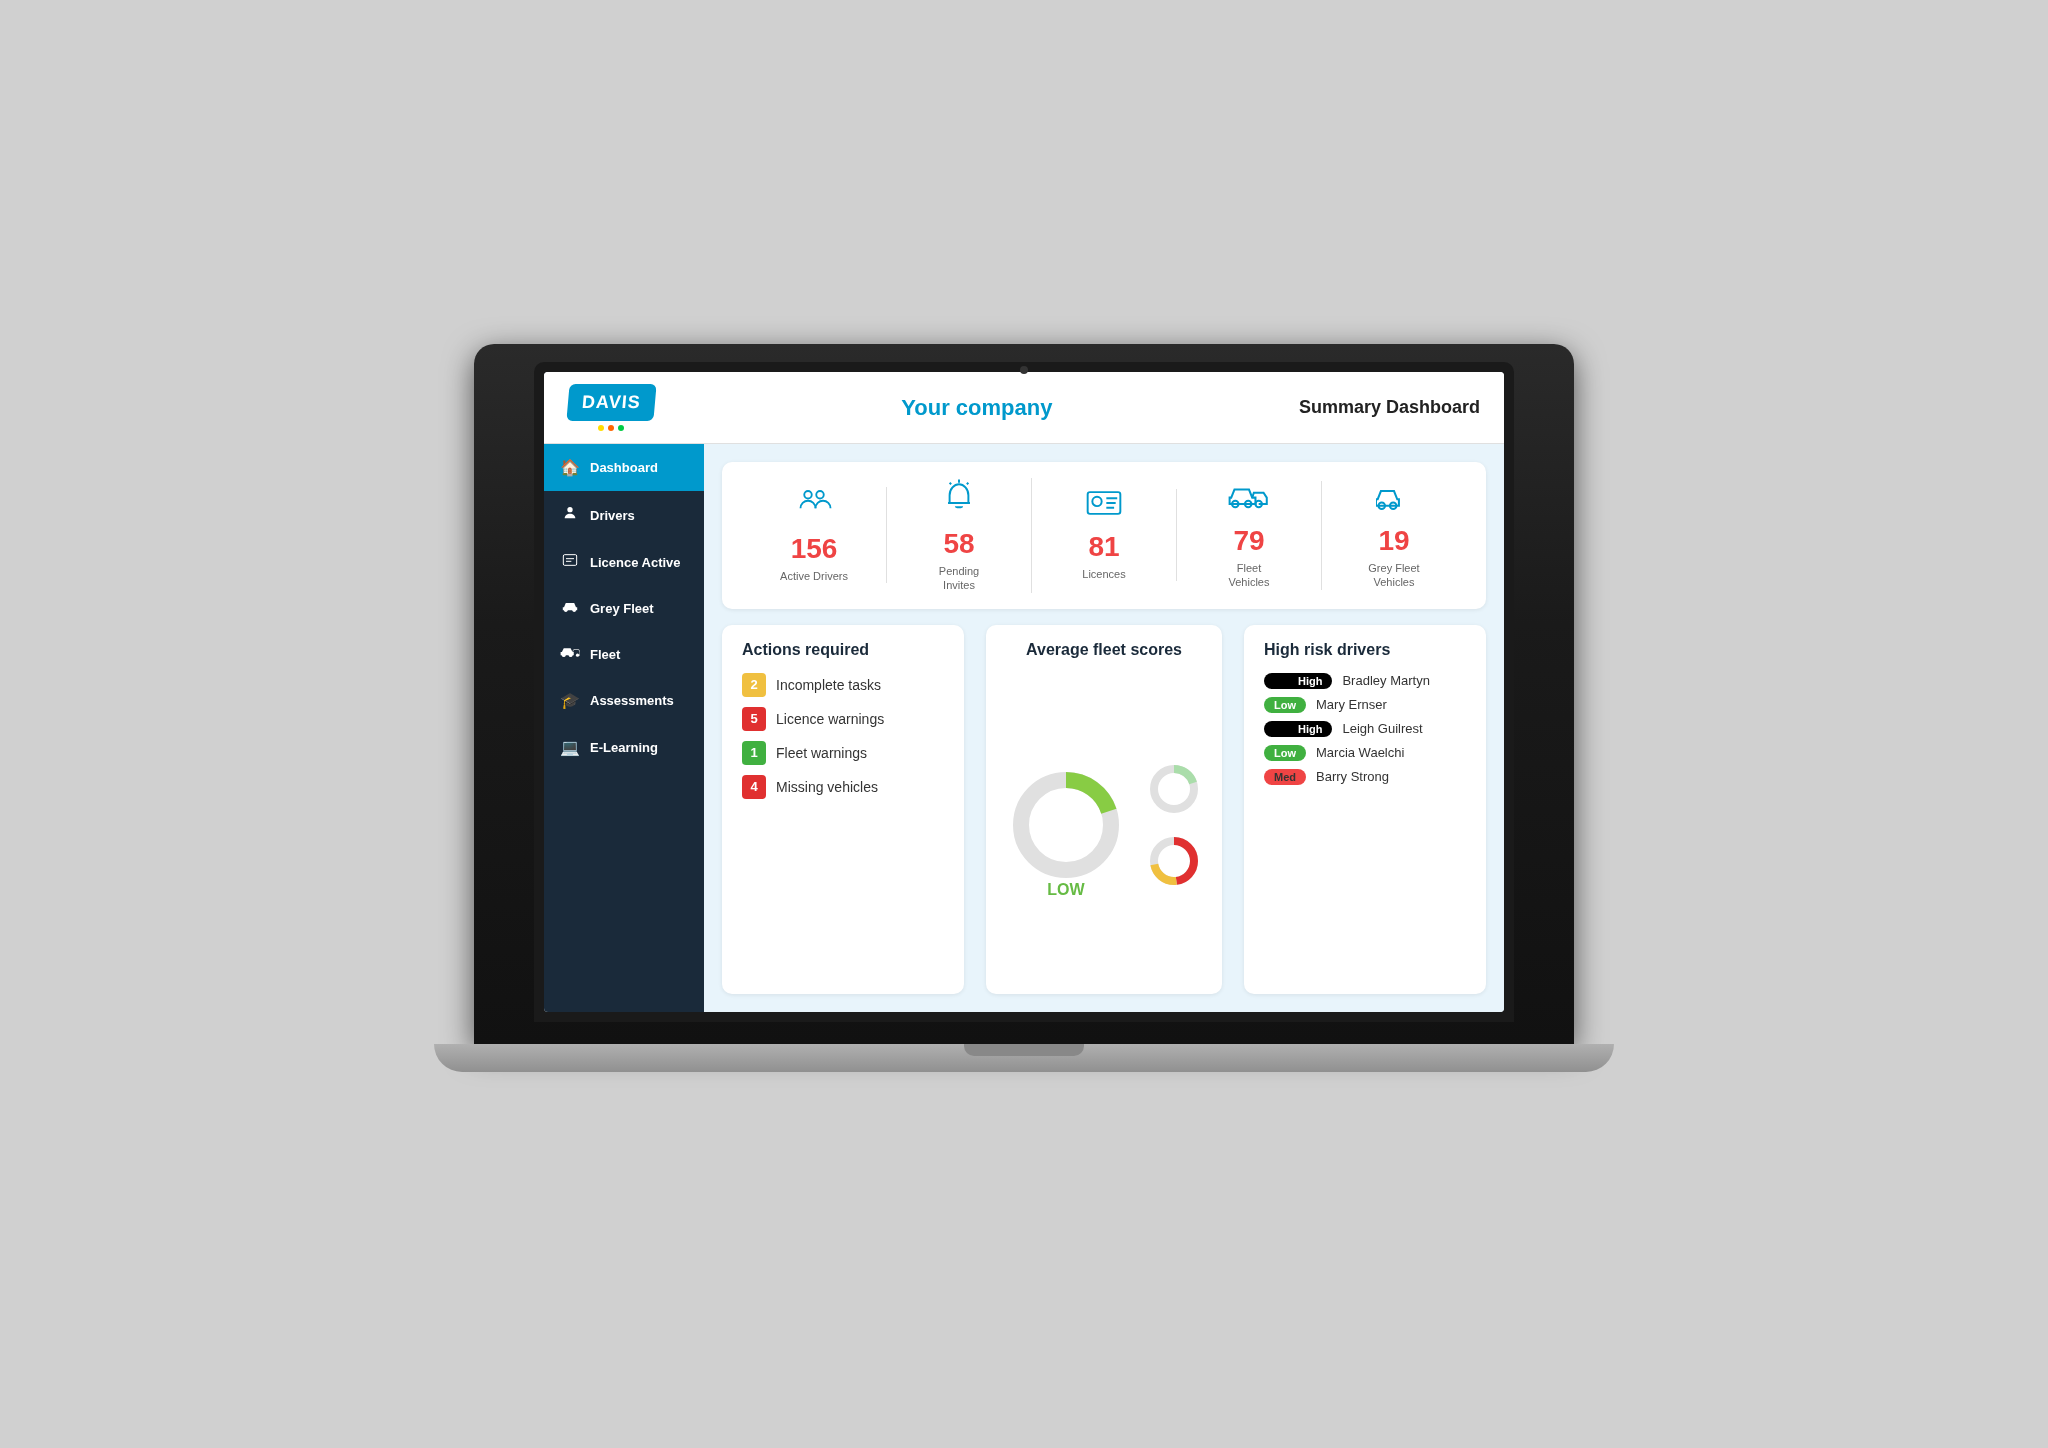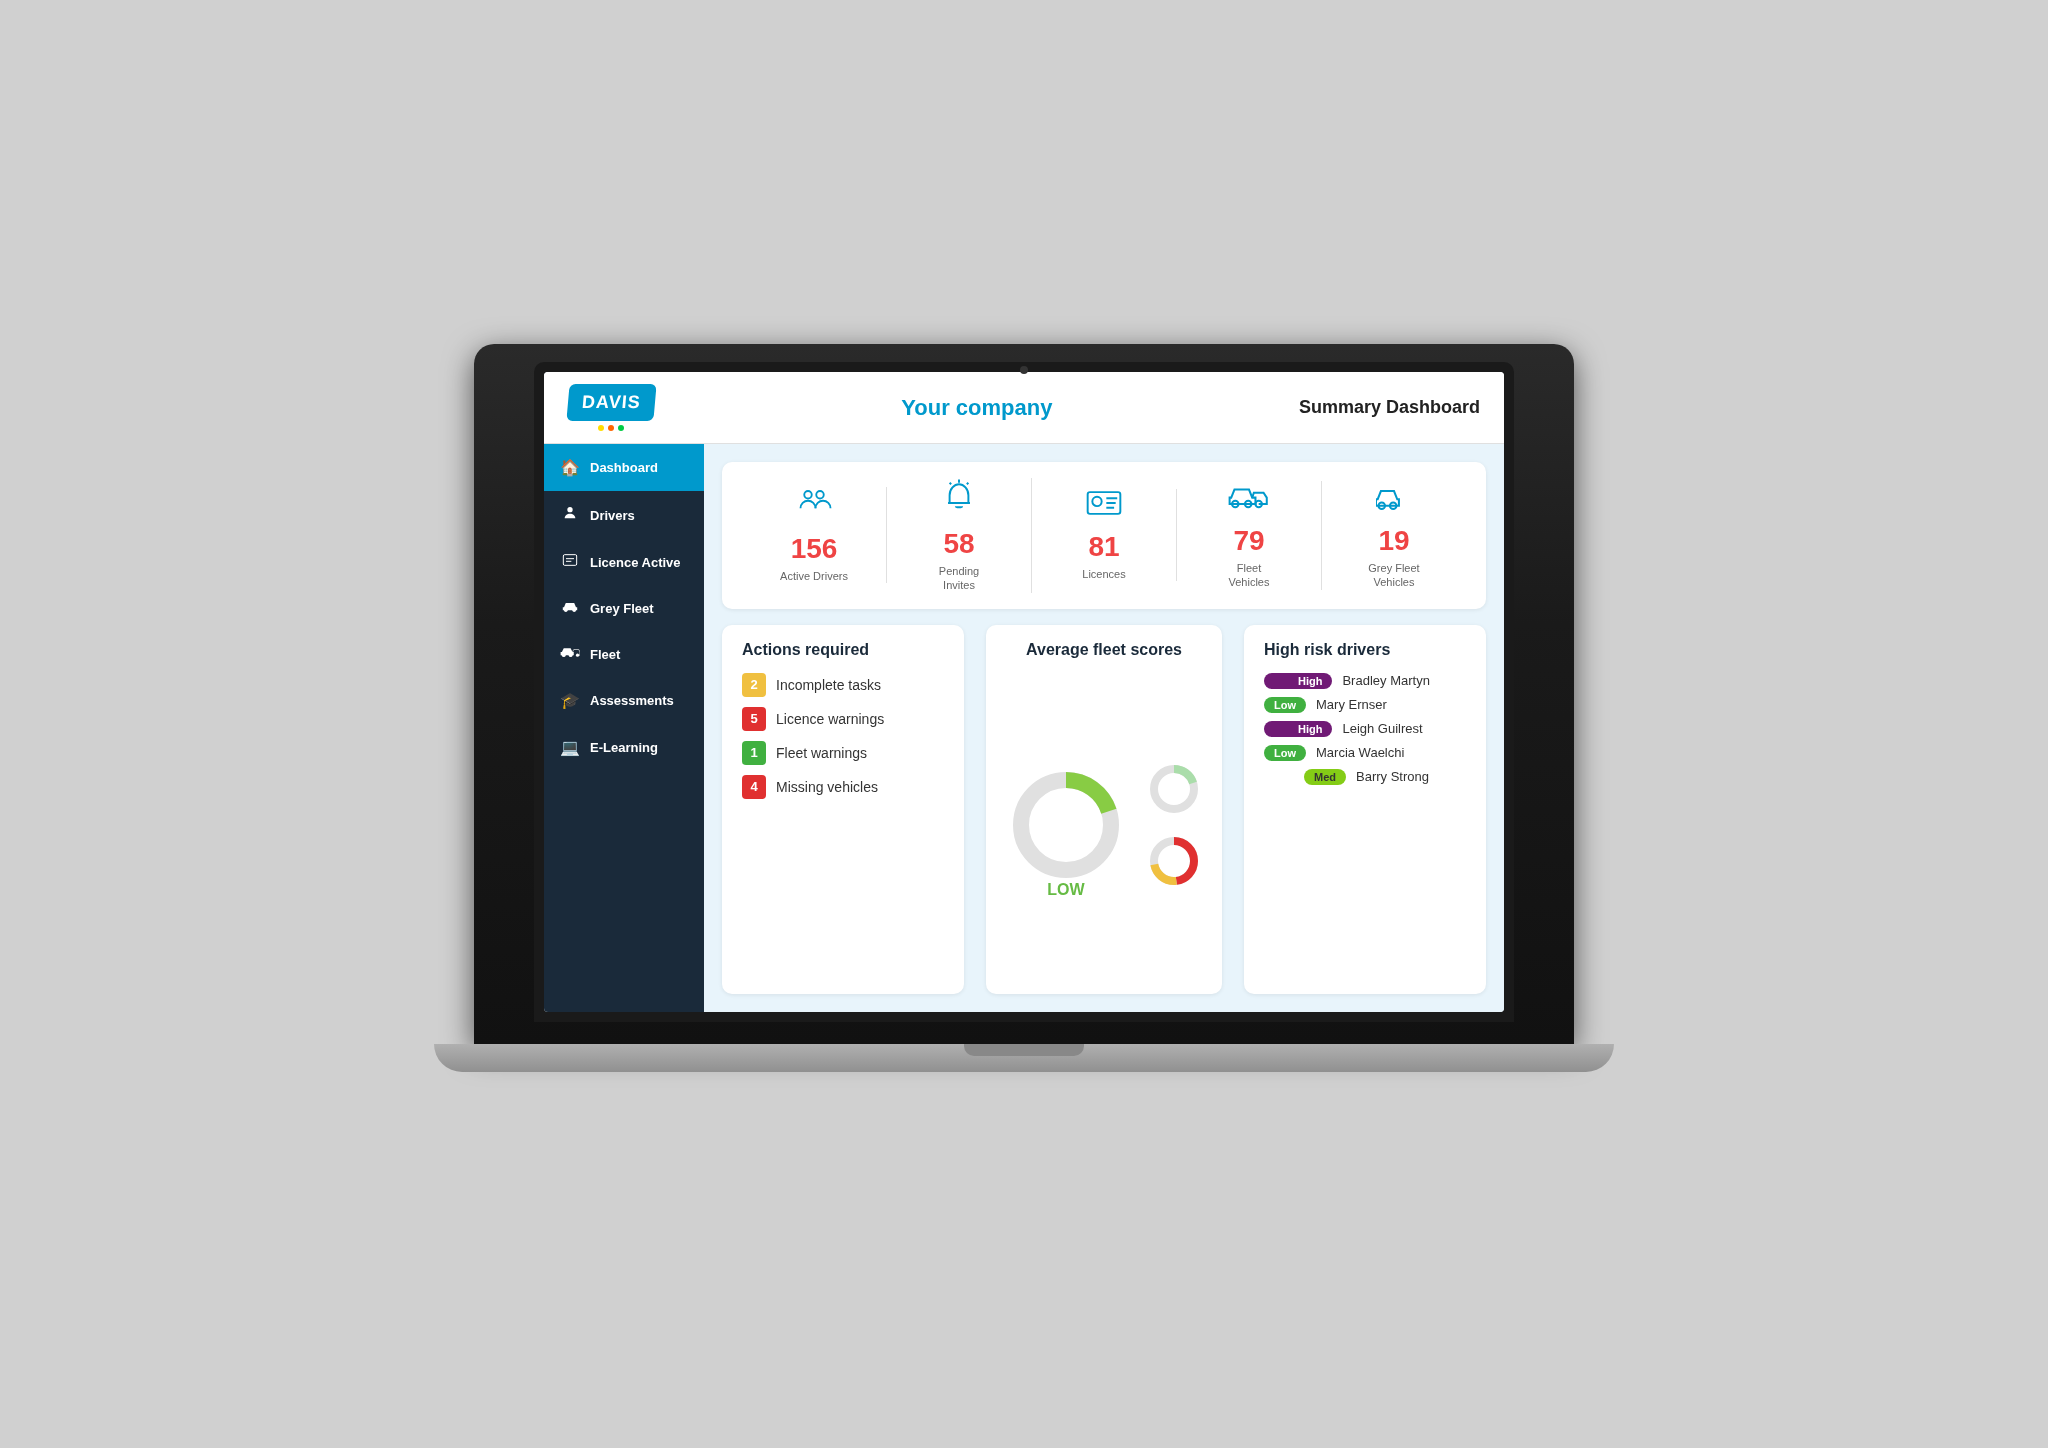--- a/index.html
+++ b/index.html
@@ -299,23 +299,23 @@
     .risk-badge {
       padding: 2px 10px;
       border-radius: 12px;
       font-size: 11px;
       font-weight: 700;
       color: white;
       min-width: 42px;
       text-align: center;
     }
 
-    .risk-high { background: #701a75; padding-left: 34px; }
+    .risk-high { background: #000000; padding-left: 34px; }
     .risk-low { background: #40b040; }
-    .risk-med { background: #84cc16; color: #333; margin-left: 40px; }
+    .risk-med { background: #ef4444; color: #333; }
 
     .driver-name {
       font-size: 13px;
       color: #333;
       font-weight: 500;
     }
   </style>
 </head>
 <body>
 

